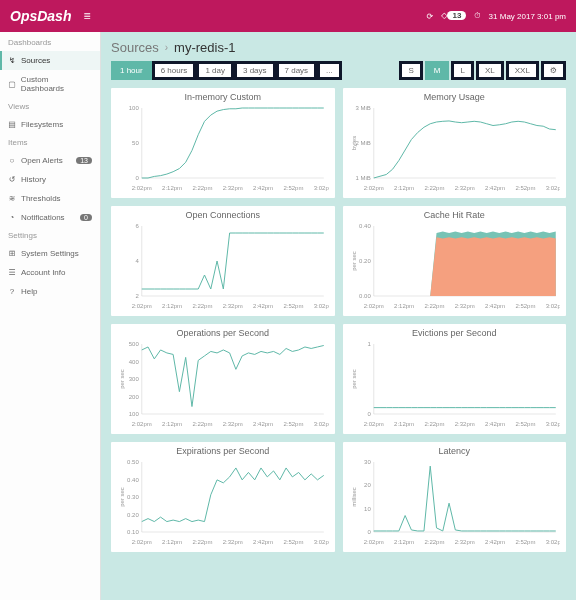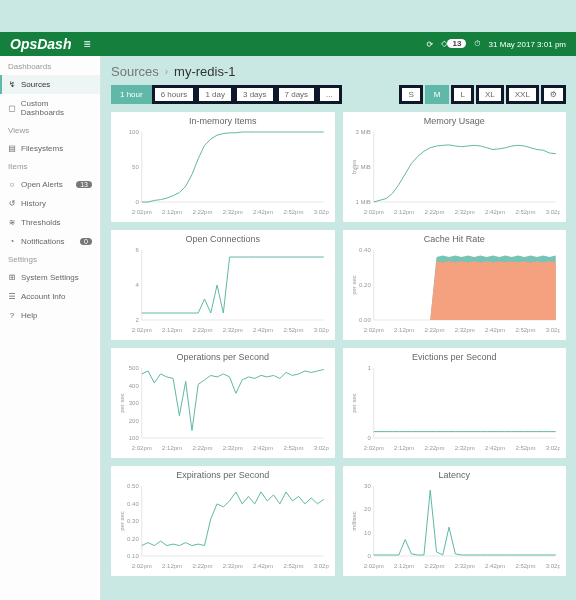--- a/index.html
+++ b/index.html
@@ -1,17 +1,17 @@
 <!DOCTYPE html>
 <html><head>
 <meta charset="utf-8">
 <style>
 * { box-sizing: border-box; margin: 0; padding: 0; }
 body { font-family: -apple-system, BlinkMacSystemFont, "Segoe UI", Arial, sans-serif; font-size: 10px; background: #c9e8e4; color: #555; width: 576px; height: 600px; overflow: hidden; }
-.topbar { height: 24px; background: #15803d; display: flex; align-items: center; padding: 0 10px; color: #fff; margin-top: 32px; }
+.topbar { height: 32px; background: #be185d; display: flex; align-items: center; padding: 0 10px; color: #fff; }
 .brand { font-size: 14px; font-weight: 600; font-style: italic; }
 .hamburger { margin-left: 12px; font-size: 12px; cursor: pointer; }
 .top-right { margin-left: auto; display: flex; align-items: center; gap: 8px; font-size: 8px; }
 .alertpill { background: #fff; color: #444; border-radius: 7px; padding: 0 5px; line-height: 12px; font-size: 8px; font-weight: 600; }
 
 .container { display: flex; height: 572px; }
 .sidebar { width: 101px; background: #fdfdfd; border-right: 1px solid #e0e0e0; padding-top: 2px; }
 .sb-hdr { font-size: 8px; color: #999; padding: 4px 8px; }
 .sb-item { display: flex; align-items: center; gap: 5px; padding: 5px 8px; font-size: 8px; color: #666; cursor: pointer; }
 .sb-item.active { background: #eef6f5; color: #333; border-left: 2px solid #5fb8a8; padding-left: 6px; }
@@ -120,21 +120,21 @@
       <div class="right-ctrl" id="sizes">
           <span class="btn">S</span>
           <span class="btn active">M</span>
           <span class="btn">L</span>
           <span class="btn">XL</span>
           <span class="btn">XXL</span>
           <span class="btn">⚙</span>
         </div>
     </div>
     <div class="grid" id="grid">
-        <div class="card"><div class="card-title">In-memory Items</div><svg class="chart" viewBox="0 0 210 88">
+        <div class="card"><div class="card-title">In-memory Custom</div><svg class="chart" viewBox="0 0 210 88">
             <g class="axis">
               <text x="21" y="76" text-anchor="end">0</text>
               <text x="21" y="41" text-anchor="end">50</text>
               <text x="21" y="6" text-anchor="end">100</text>
               <text x="24" y="86" text-anchor="middle">2:02pm</text>
               <text x="54.33333333333333" y="86" text-anchor="middle">2:12pm</text>
               <text x="84.66666666666666" y="86" text-anchor="middle">2:22pm</text>
               <text x="115" y="86" text-anchor="middle">2:32pm</text>
               <text x="145.33333333333331" y="86" text-anchor="middle">2:42pm</text>
               <text x="175.66666666666669" y="86" text-anchor="middle">2:52pm</text>

